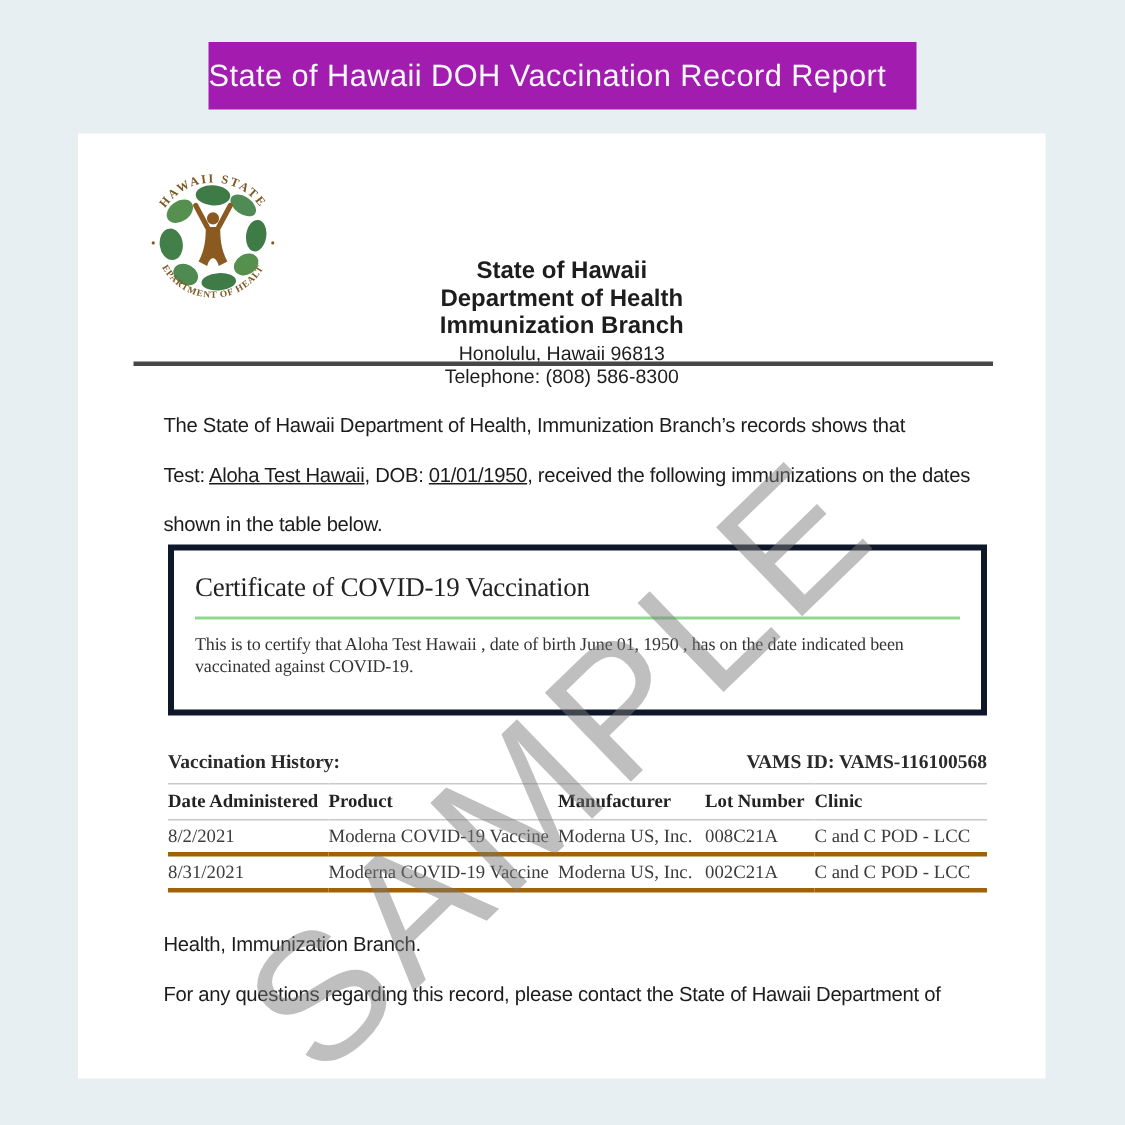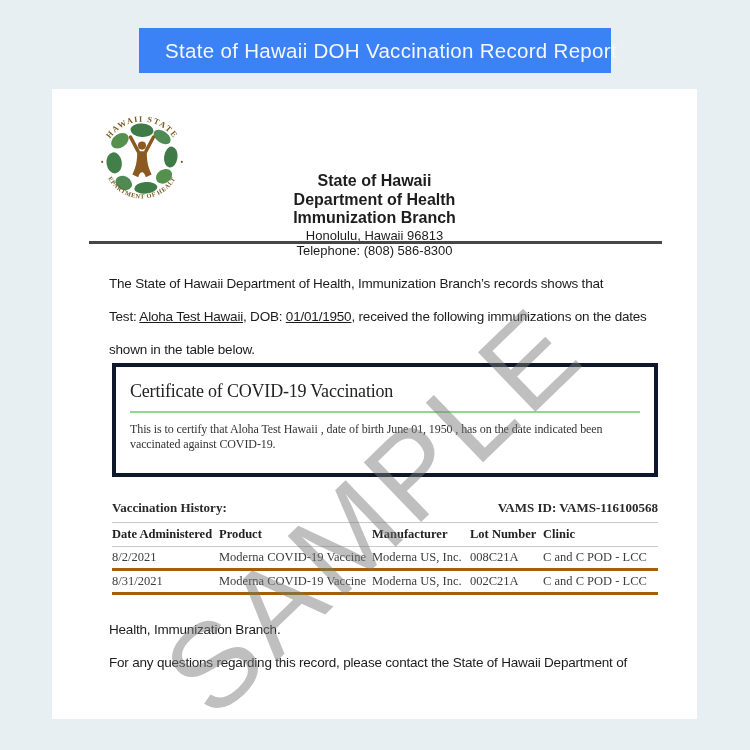--- a/index.html
+++ b/index.html
@@ -1,21 +1,21 @@
 <!DOCTYPE html>
 <html><head>
 <meta charset="utf-8">
 <style>
   * { margin:0; padding:0; box-sizing:border-box; }
   html,body { width:750px; height:750px; overflow:hidden; }
   body { background:#e8eff3; font-family:"Liberation Sans", sans-serif; position:relative; }
 
   .banner{
     position:absolute; left:139px; top:28px; width:472px; height:45px;
-    background:#3b82f6; display:flex; align-items:center; justify-content:center;padding-left:32px;
+    background:#a21caf; display:flex; align-items:center; 
   }
   .banner span{ color:#f4f8f9; font-size:20.5px; font-weight:500; letter-spacing:.3px; white-space:nowrap; }
 
   .page{
     position:absolute; left:52px; top:89px; width:645px; height:630px;
     background:#ffffff;
   }
 
   
   .seal{ position:absolute; left:42px; top:23px; width:96px; height:96px; }

